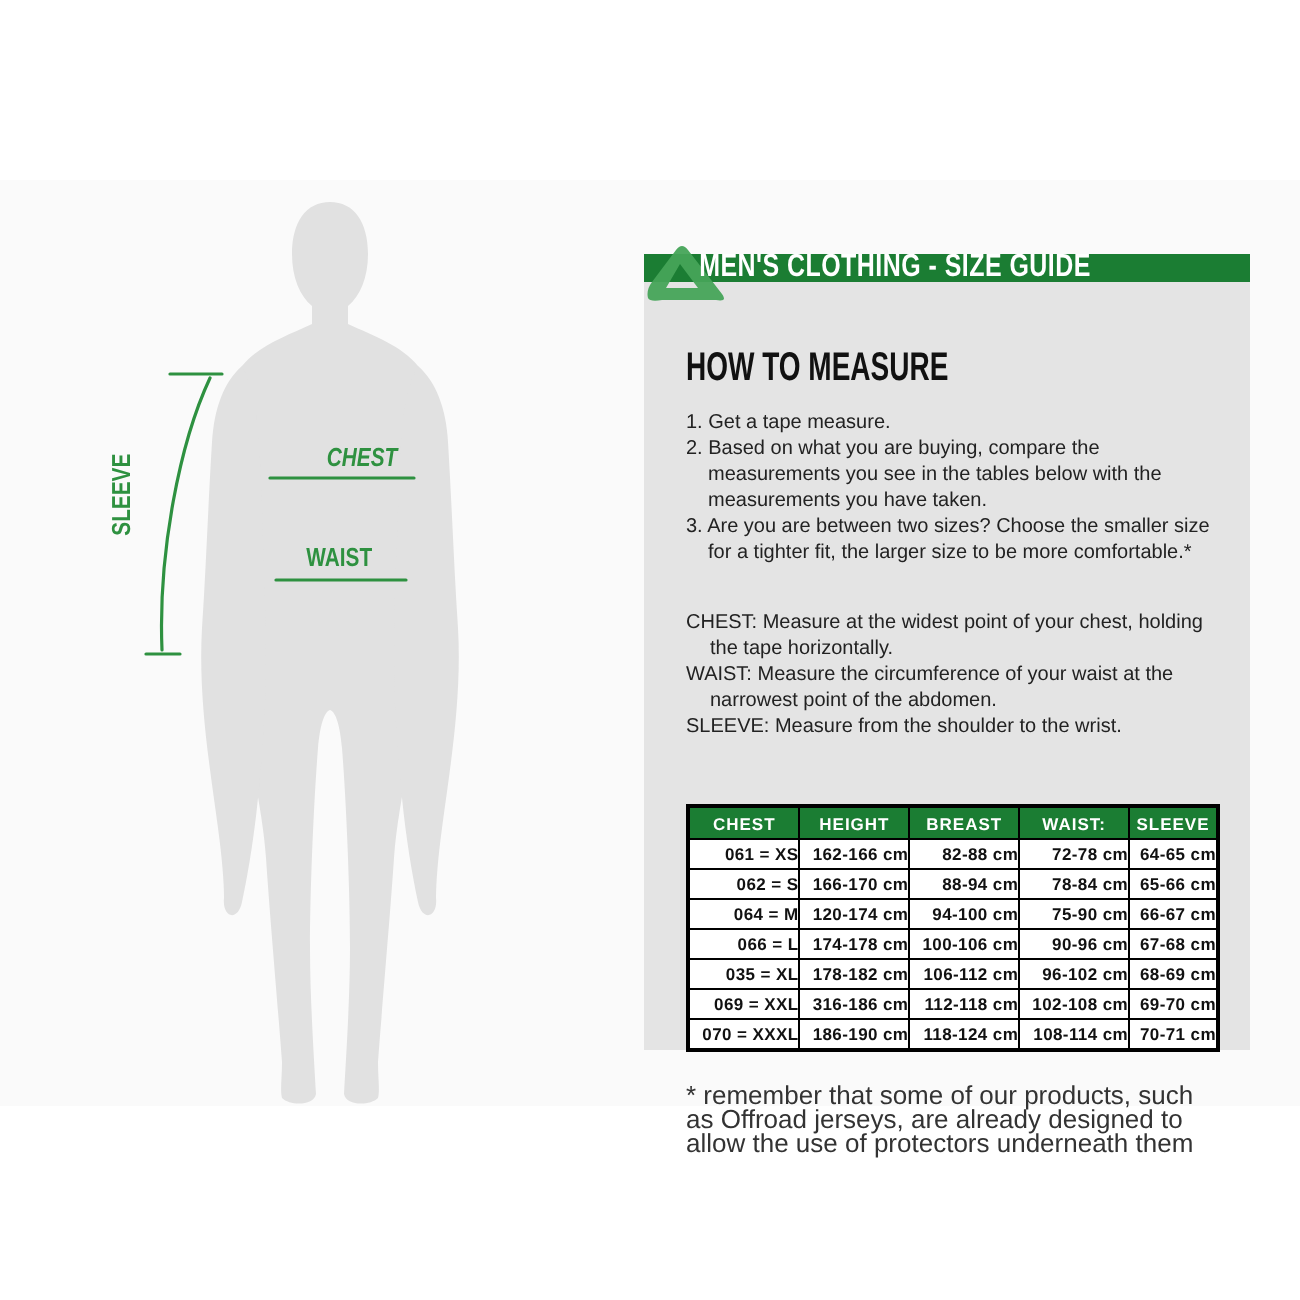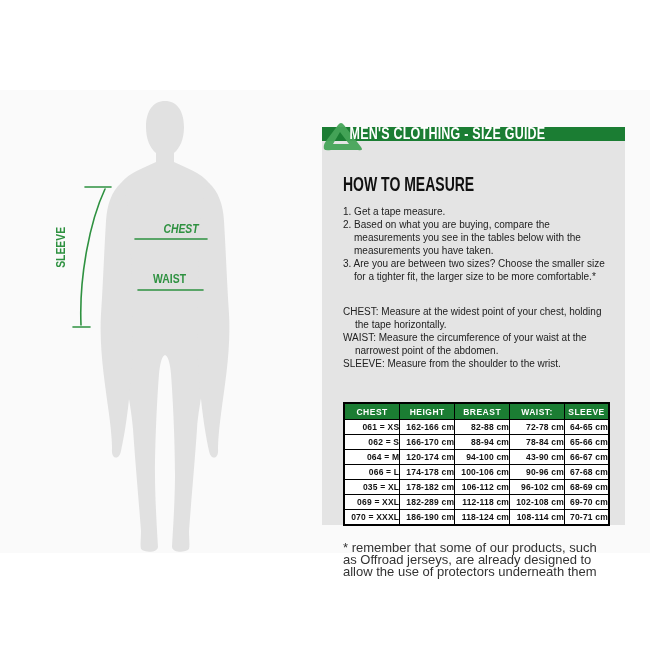--- a/index.html
+++ b/index.html
@@ -153,40 +153,40 @@
               <td>062 = S</td>
               <td>166-170 cm</td>
               <td>88-94 cm</td>
               <td>78-84 cm</td>
               <td>65-66 cm</td>
             </tr>
             <tr>
               <td>064 = M</td>
               <td>120-174 cm</td>
               <td>94-100 cm</td>
-              <td>43-90 cm</td>
+              <td>75-90 cm</td>
               <td>66-67 cm</td>
             </tr>
             <tr>
               <td>066 = L</td>
               <td>174-178 cm</td>
               <td>100-106 cm</td>
               <td>90-96 cm</td>
               <td>67-68 cm</td>
             </tr>
             <tr>
               <td>035 = XL</td>
               <td>178-182 cm</td>
               <td>106-112 cm</td>
               <td>96-102 cm</td>
               <td>68-69 cm</td>
             </tr>
             <tr>
               <td>069 = XXL</td>
-              <td>182-289 cm</td>
+              <td>316-186 cm</td>
               <td>112-118 cm</td>
               <td>102-108 cm</td>
               <td>69-70 cm</td>
             </tr>
             <tr>
               <td>070 = XXXL</td>
               <td>186-190 cm</td>
               <td>118-124 cm</td>
               <td>108-114 cm</td>
               <td>70-71 cm</td>

